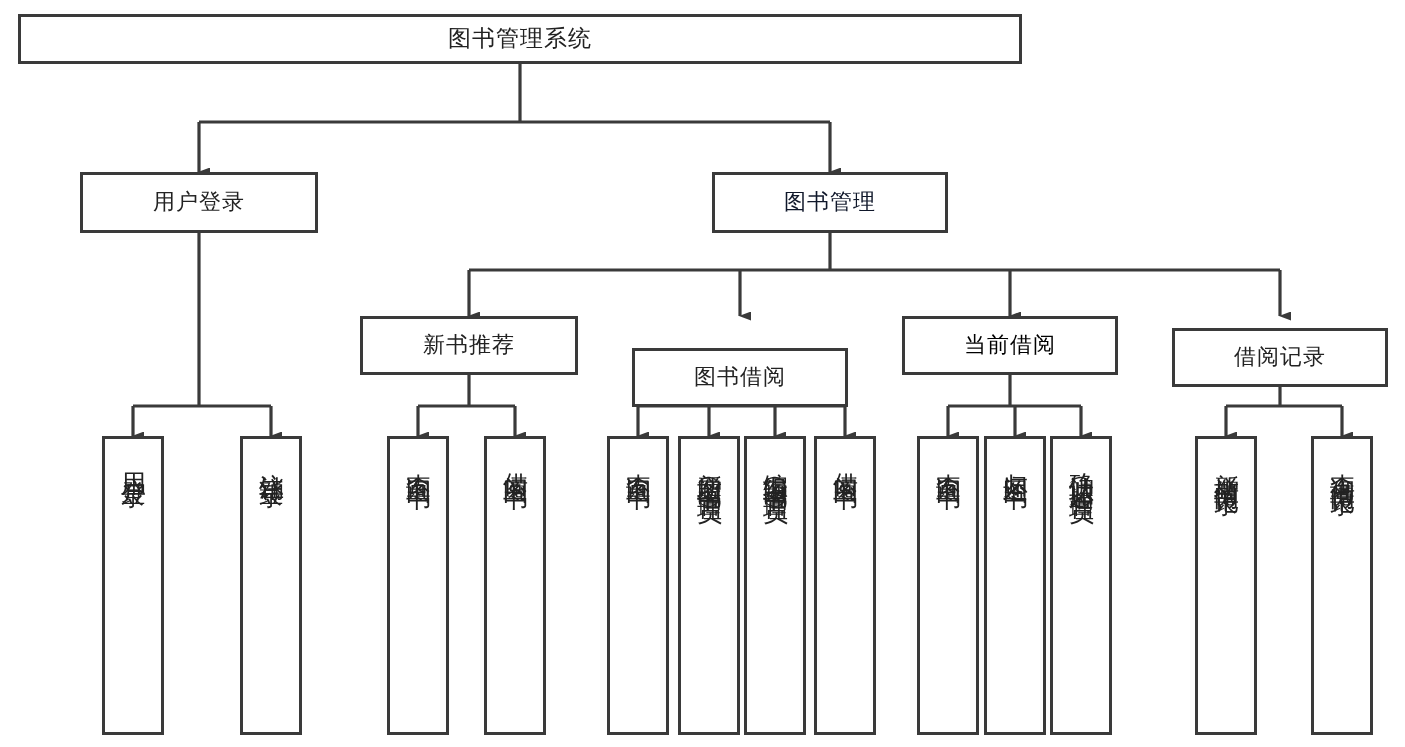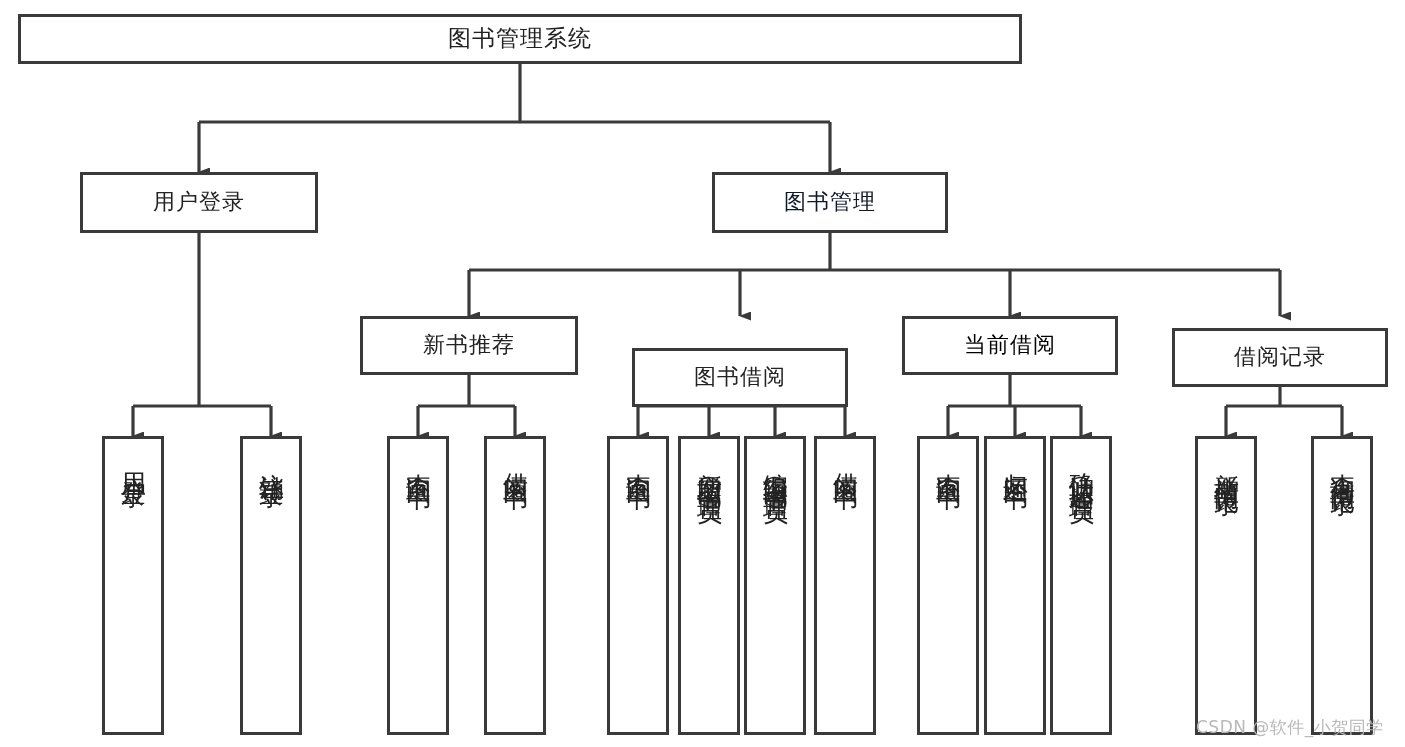--- a/index.html
+++ b/index.html
@@ -153,14 +153,13 @@
         <span class="label" style="color: rgb(34, 34, 34);">确认归还（管理员）</span>
       </div>
       <div class="node vert" style="left: 1195px; top: 436px; width: 62px; height: 299px; border-color: rgb(58, 58, 58);">
         <span class="label" style="color: rgb(34, 34, 34);">新增借阅记录</span>
       </div>
       <div class="node vert" style="left: 1311px; top: 436px; width: 62px; height: 299px; border-color: rgb(58, 58, 58);">
         <span class="label" style="color: rgb(34, 34, 34);">查询借阅记录</span>
       </div>
     </div>
 
-  <div class="watermark" style="left: 1196px; top: 716px; color: rgb(185, 185, 185);">CSDN @软件_小贺同学</div>
 </div>
 
 </body></html>

